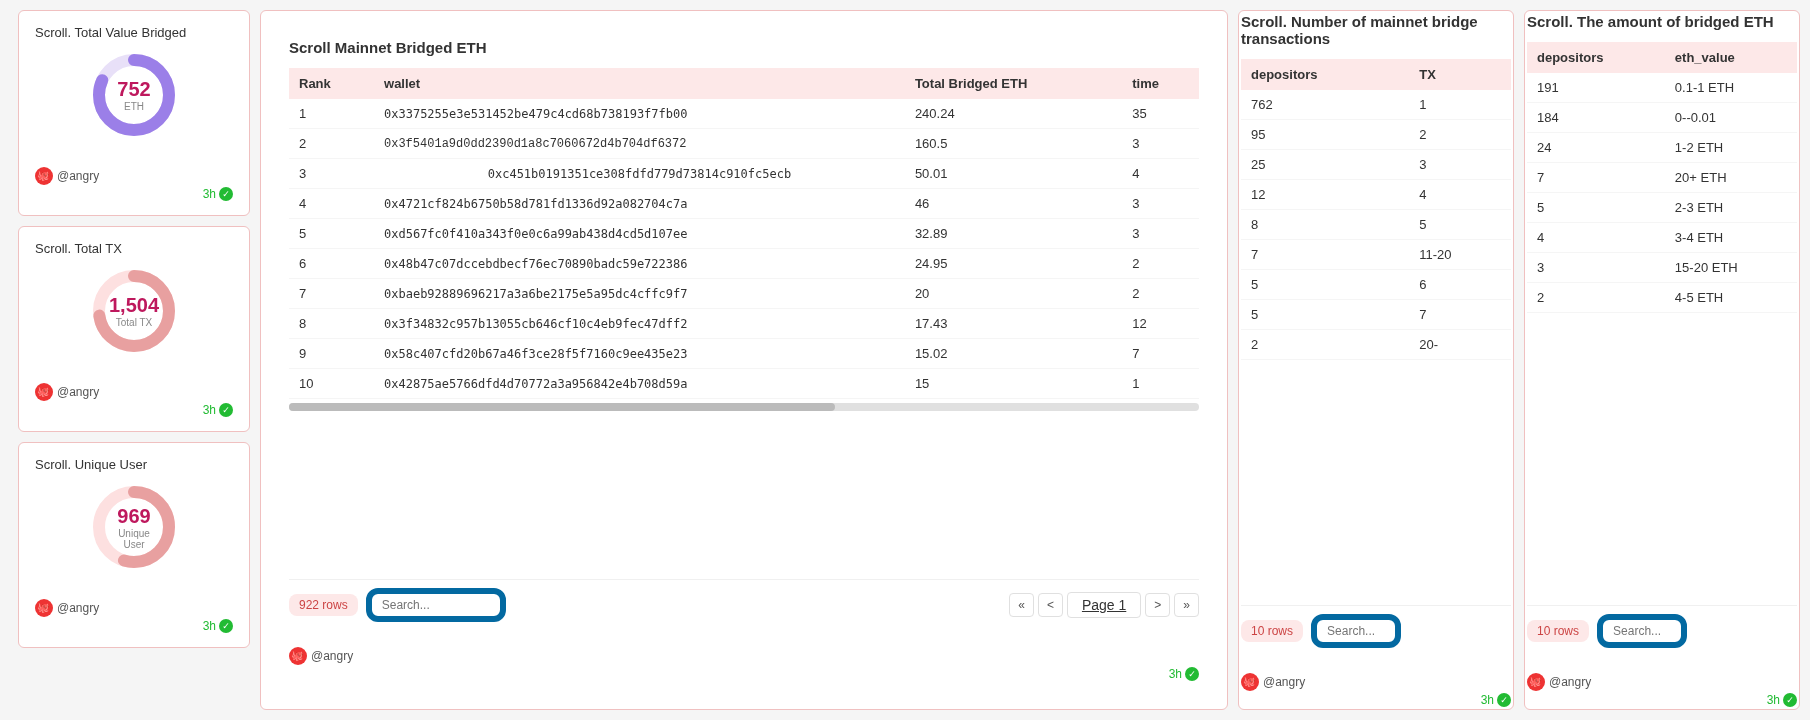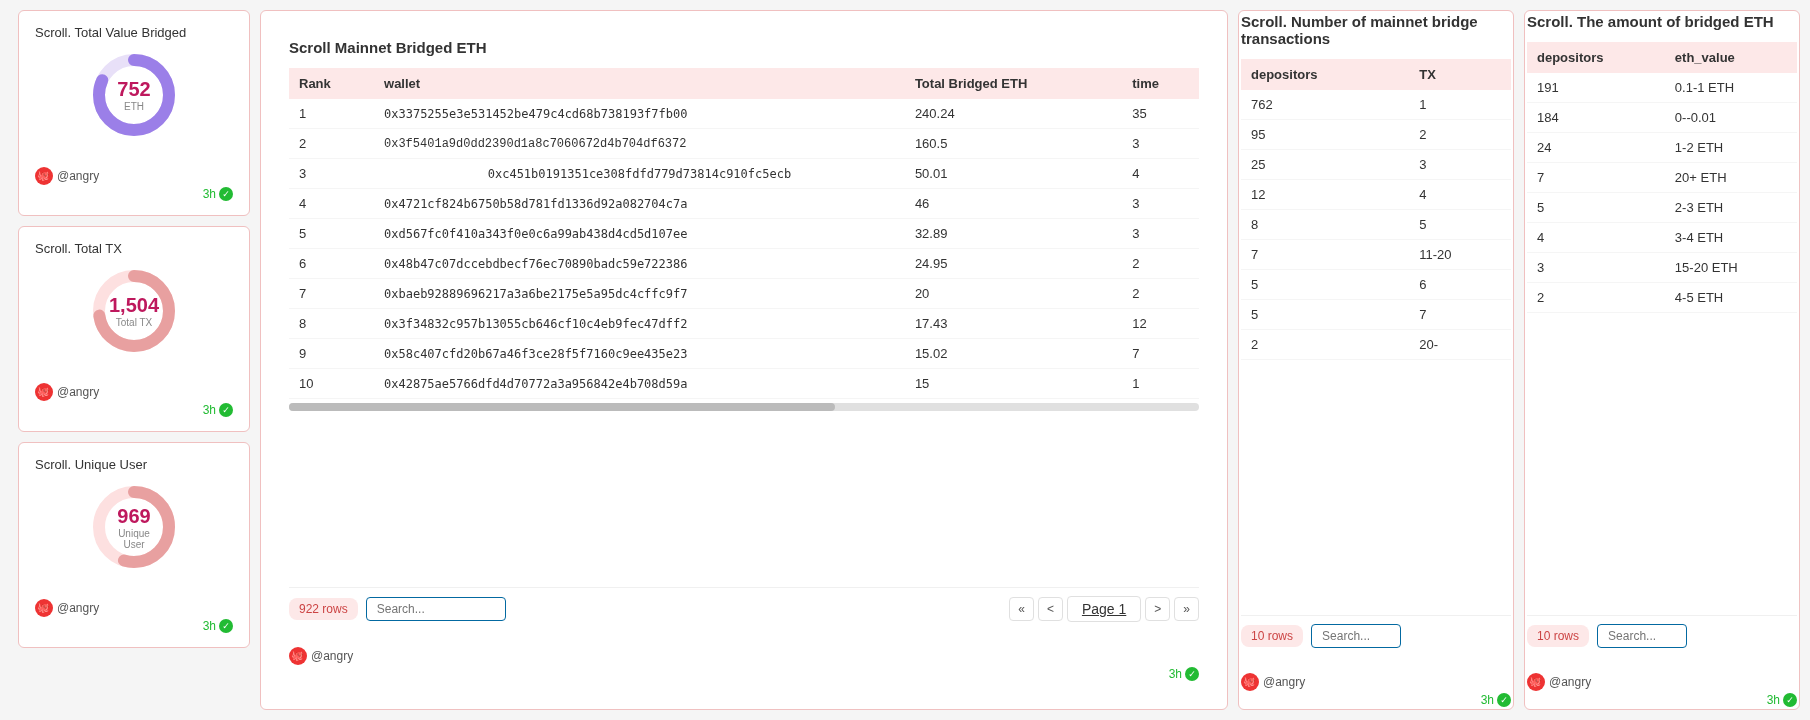--- a/index.html
+++ b/index.html
@@ -185,22 +185,22 @@
     .rows-badge {
       background: #fde8e8;
       color: #c44;
       border-radius: 8px;
       padding: 4px 10px;
       font-size: 12px;
       font-weight: 500;
     }
 
     .search-input {
-      border: 1px solid #0369a1;
-      border-radius: 4px;
+      border: 6px solid #0369a1;
+      border-radius: 12px;
       padding: 4px 10px;
       font-size: 12px;
       color: #aaa;
       background: white;
       width: 140px;
     }
 
     .pagination {
       display: flex;
       align-items: center;

